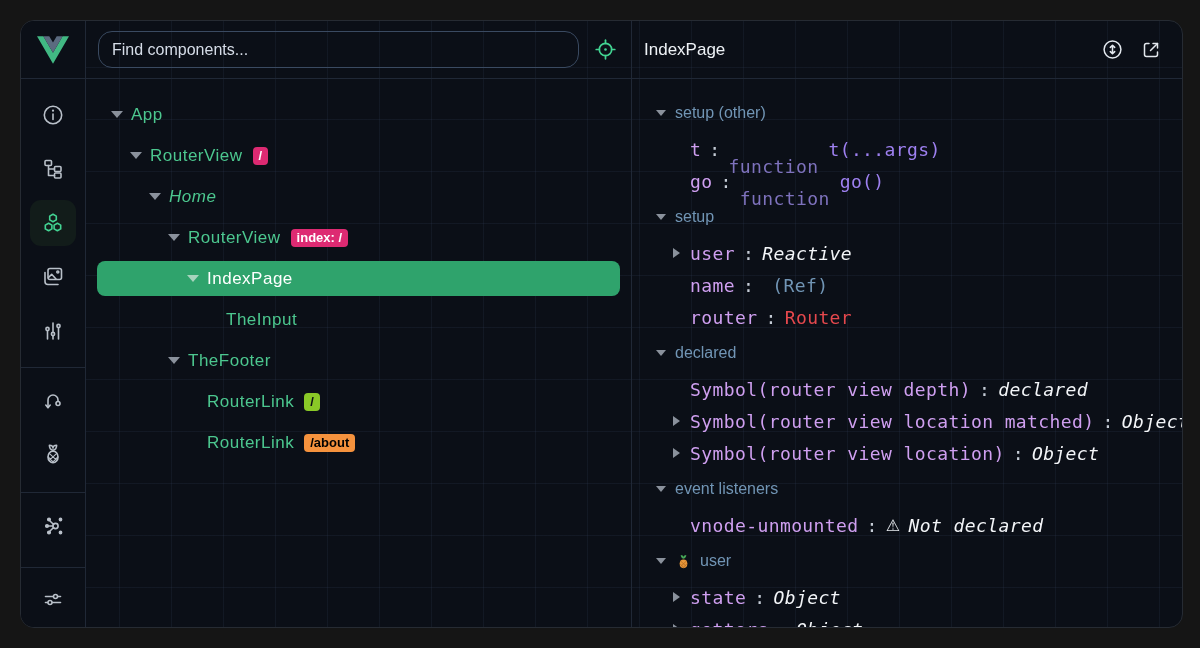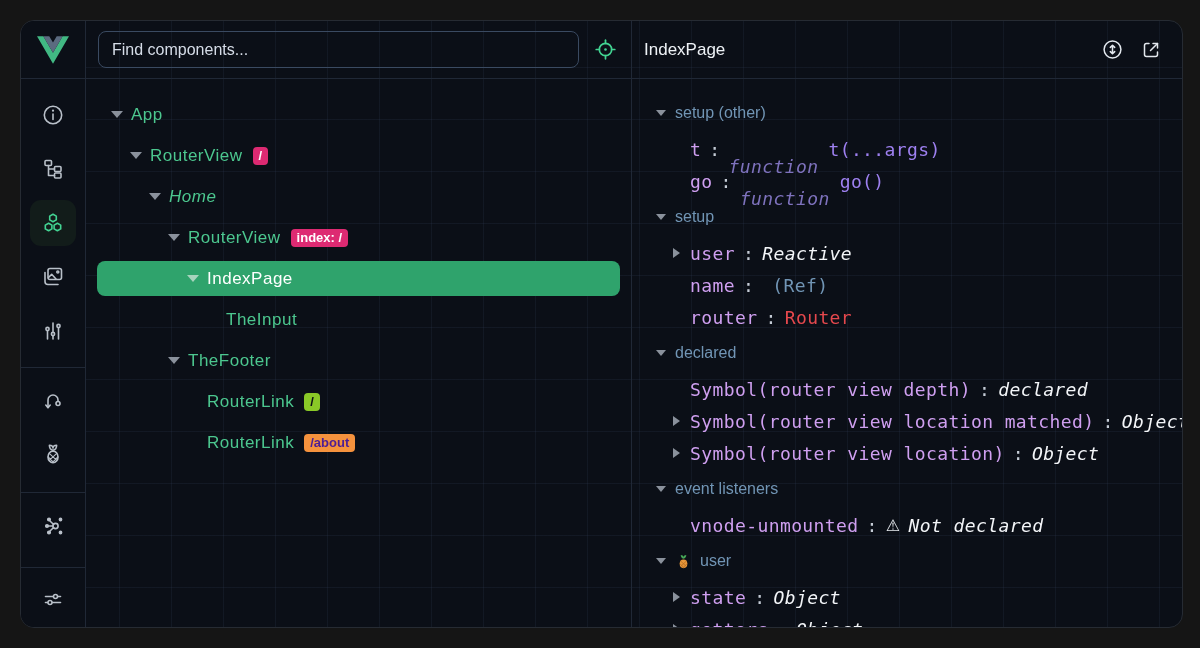--- a/index.html
+++ b/index.html
@@ -24,39 +24,39 @@
   .rail-btn svg{stroke:#b9c0c9;fill:none;stroke-width:1.6;stroke-linecap:round;stroke-linejoin:round;}
   .rail-btn.active svg{stroke:#42d392;}
   .rail-divider{height:1px;background:#202836;flex:none;}
   .mt9{margin-top:9px}.mt5{margin-top:5px}.mt11{margin-top:11px}.mt6{margin-top:6px}
   .mt14{margin-top:14px}.mt4{margin-top:4px}
 
   
   .tree-panel{width:546px;flex:none;border-right:1px solid #202836;display:flex;flex-direction:column;}
   .search-bar{height:58px;flex:none;border-bottom:1px solid #202836;display:flex;align-items:center;
               padding:0 12px;}
-  .search-input{flex:1;height:37px;background:transparent;border:1px solid #3a4a61;border-radius:8px;
+  .search-input{flex:1;height:37px;background:transparent;border:1px solid #3a4a61;border-radius:14px;
                 color:#e8edf4;font-size:16px;padding:0 13px;outline:none;
                 font-family:"Liberation Sans",sans-serif;}
   .search-input::placeholder{color:#d6dde8;opacity:1;}
   .locate-btn{margin-left:13px;display:flex;cursor:pointer;}
 
   .tree{flex:1;padding-top:15px;overflow:hidden;}
   .tree-row{height:41px;display:flex;align-items:center;font-size:17px;letter-spacing:.5px;
             color:#4cc78f;cursor:pointer;white-space:nowrap;}
   .tree-row.selected{background:#2fa36c;border-radius:8px;margin:3px 11px;height:35px;color:#ffffff;font-weight:500;}
   .tri-slot{width:12px;margin-right:8px;flex:none;display:flex;justify-content:center;}
   .tri-down{width:0;height:0;border-left:6px solid transparent;border-right:6px solid transparent;
             border-top:7px solid #8a919c;}
   .selected .tri-down{border-top-color:#a7d4bd;}
   .badge{margin-left:10px;font-size:13px;font-weight:600;padding:2px 6px 3px;border-radius:4px;
          letter-spacing:0;line-height:1;}
   .badge.pink{background:#dd2a72;color:#fff;}
   .badge.lime{background:#8ac927;color:#0d1117;}
-  .badge.orange{background:#f5923d;color:#4c1d95;}
+  .badge.orange{background:#f5923d;color:#000000;}
 
   
   .right-panel{flex:1;min-width:0;display:flex;flex-direction:column;}
   .right-header{height:58px;flex:none;border-bottom:1px solid #202836;display:flex;align-items:center;
                 padding:0 20px 0 12px;}
   .right-title{flex:1;font-size:17px;font-weight:500;color:#eef2f6;}
   .hdr-icon{margin-left:16px;display:flex;cursor:pointer;}
   .hdr-icon svg{stroke:#e3e8ee;fill:none;stroke-width:1.5;stroke-linecap:round;stroke-linejoin:round;}
 
   .inspector{flex:1;padding-top:14px;overflow:hidden;font-family:"DejaVu Sans Mono",monospace;}
@@ -68,21 +68,21 @@
   .state-row{height:32px;display:flex;align-items:center;padding-left:41px;font-size:18px;
              letter-spacing:.4px;white-space:nowrap;cursor:pointer;}
   .arrow-slot{width:17px;flex:none;display:flex;align-items:center;}
   .tri-right{width:0;height:0;border-top:5px solid transparent;border-bottom:5px solid transparent;
              border-left:7px solid #8a919c;}
   .k{color:#cf9ff0;}
   .colon{color:#c5ccd6;margin:0 8px;}
   .v-plain{color:#f3f5f8;font-style:italic;}
   .v-muted{color:#7195b5;margin-left:10px;}
   .v-error{color:#e5484d;}
-  .v-fn-kw{color:#7e72bd;font-style:italic;margin-top:34px;}
+  .v-fn-kw{color:#7e72bd;margin-top:34px;}
   .v-fn-sig{color:#9e80f0;margin-left:10px;}
   .warn-glyph{font-family:"DejaVu Sans",sans-serif;color:#e6eaef;font-size:16px;margin-right:8px;}
 </style>
 </head>
 <body>
 
 <div class="app">
 
   <div class="rail">
     <div class="logo-box">

